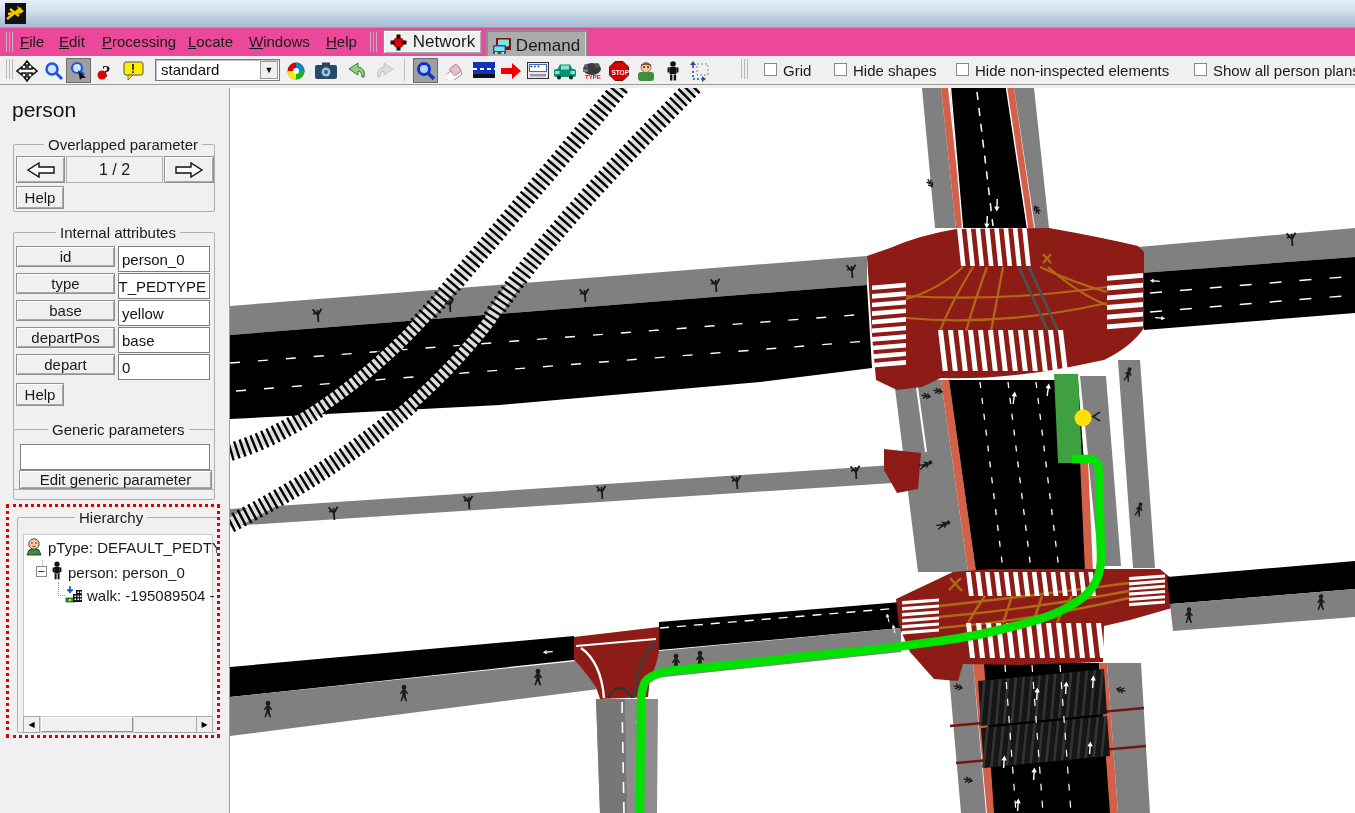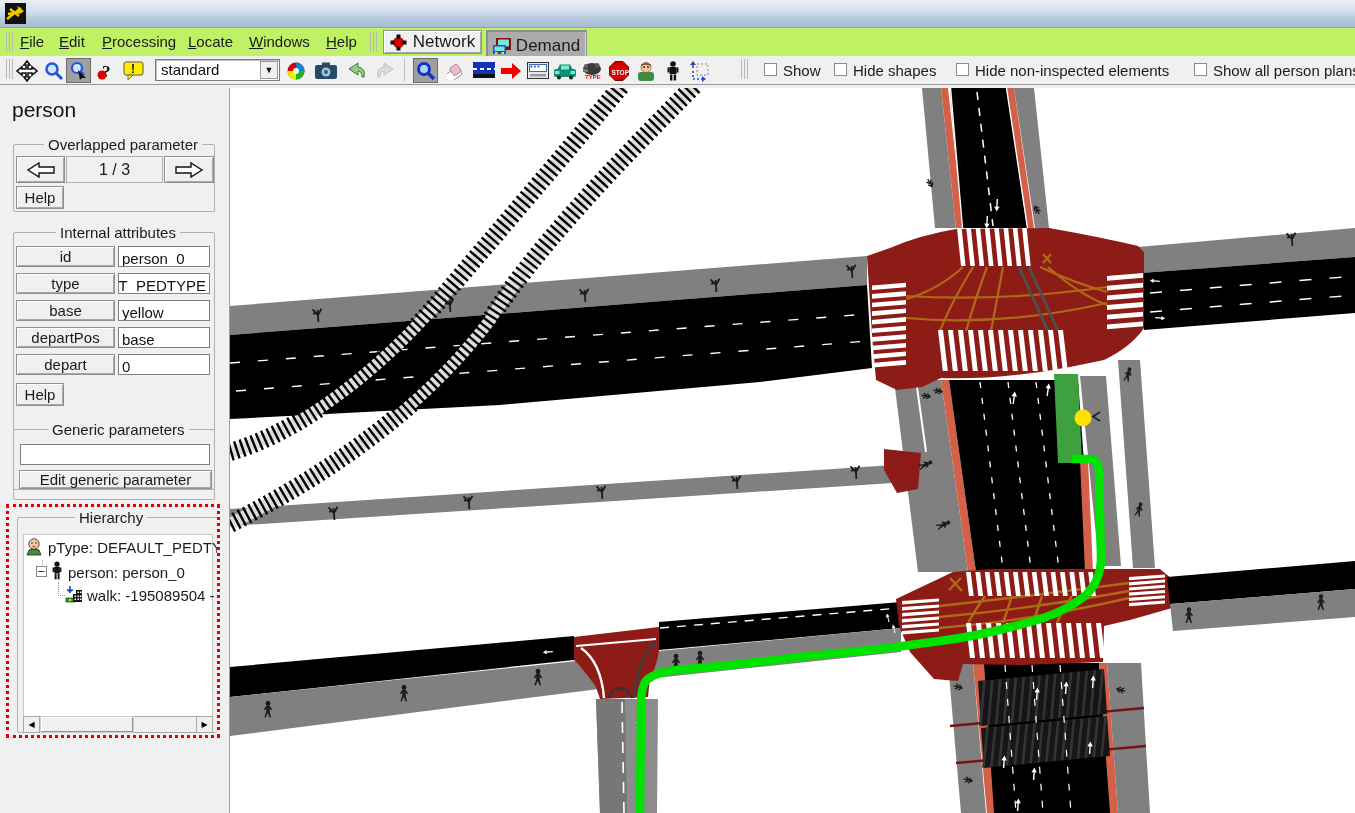--- a/index.html
+++ b/index.html
@@ -1,36 +1,36 @@
 <!DOCTYPE html>
 <html><head><meta charset="utf-8"><title>osm.net.xml - NETEDIT</title>
 <style>
 *{margin:0;padding:0;box-sizing:border-box}
 html,body{width:1355px;height:813px;overflow:hidden;font-family:"Liberation Sans",sans-serif;background:#f0f0f0}
 .abs{position:absolute}
 #titlebar{left:0;top:0;width:1355px;height:28px;background:linear-gradient(180deg,#e9f0f8 0%,#cfdceb 45%,#b6c9dd 70%,#a7bdd4 100%);border-bottom:1px solid #8fa0b5}
 #titlebar .ttext{position:absolute;left:32px;top:5px;font-size:15px;color:#111}
-#menubar{left:0;top:28px;width:1355px;height:28px;background:#bef264}
+#menubar{left:0;top:28px;width:1355px;height:28px;background:#ec4899}
 .mitem{position:absolute;top:5px;font-size:15px;color:#1a1a1a}
 .mitem u{text-decoration:underline}
 .grip{position:absolute;width:7px;height:20px;border-left:1px solid #b9b9b9;border-right:1px solid #b9b9b9;}
 .grip:before{content:"";position:absolute;left:2px;top:0;width:2px;height:100%;border-left:1px solid #b9b9b9;border-right:1px solid #b9b9b9}
 #toolbar{left:0;top:56px;width:1355px;height:29px;background:#f0f0f0;border-bottom:1px solid #9a9a9a}
 .tbtn{position:absolute;top:2px;width:25px;height:25px;display:flex;align-items:center;justify-content:center}
 .pressed{background:#9f9f9f;border:1px solid #6d6d6d}
 .sep{position:absolute;top:3px;width:1px;height:22px;background:#c0c0c0}
 #combo{position:absolute;left:155px;top:3px;width:125px;height:22px;background:#fff;border:1px solid #7a7a7a;box-shadow:inset 1px 1px 0 #c0c0c0;font-size:15px;padding:1px 0 0 5px;color:#111}
 #combo .dd{position:absolute;right:1px;top:1px;width:18px;height:18px;background:#f0f0f0;border:1px solid #9a9a9a;display:flex;align-items:center;justify-content:center;font-size:9px}
 .cb{position:absolute;top:7px;width:13px;height:13px;background:#fff;border:1px solid #8a8a8a}
 .cbl{position:absolute;top:6px;font-size:15px;color:#1a1a1a;white-space:nowrap}
 #panel{left:0;top:88px;width:230px;height:725px;background:#f0f0f0;border-right:1px solid #a0a0a0}
 .gb{position:absolute;border:1px solid #b0b0b0;border-radius:2px}
 .gbl{position:absolute;background:#f0f0f0;padding:0 4px;font-size:15px;color:#1a1a1a;white-space:nowrap}
 .btn{position:absolute;background:#f0f0f0;border:1px solid #909090;box-shadow:inset 1px 1px 0 #ffffff,inset -1px -1px 0 #a8a8a8;font-size:15px;color:#1a1a1a;display:flex;align-items:center;justify-content:center}
-.inp{position:absolute;background:#fff;border:1px solid #7f7f7f;font-size:15px;color:#111;padding:3px 3px;display:flex;align-items:flex-start;overflow:hidden}
+.inp{position:absolute;background:#fff;border:1px solid #7f7f7f;font-size:15px;color:#111;padding:12px 3px;display:flex;align-items:center;overflow:hidden}
 #hierbox{position:absolute;left:6px;top:416px;width:214px;height:234px;border:3px dotted #e10000;overflow:hidden}
 .tree{position:absolute;font-size:15px;color:#1a1a1a;white-space:nowrap}
 </style></head>
 <body>
 <div class="abs" id="titlebar">
  <svg class="abs" style="left:5px;top:3px" width="21" height="21">
       <rect width="21" height="21" fill="#111"></rect>
       <path d="M2,16 L16,5 M3,11 L15,9 M5,6 L14,13" stroke="#f6c700" stroke-width="2.4" fill="none"></path>
       <path d="M12,3 L19,8 L15,11 Z" fill="#f6c700"></path>
     </svg>
@@ -207,38 +207,38 @@
       <svg width="22" height="22">
         <path d="M4,2 L4,8" stroke="#e00" stroke-width="1.6"></path>
         <path d="M4,1 L7,5 L1,5 Z" fill="#15c"></path>
         <path d="M4,11 L4,19 L16,19" stroke="#15c" stroke-width="1.6" stroke-dasharray="2 2" fill="none"></path>
         <path d="M17,19 L13,16 L13,22 Z" fill="#15c"></path>
         <rect x="8" y="4" width="11" height="11" fill="none" stroke="#888" stroke-dasharray="2 2"></rect>
       </svg>
     </span>
  <span class="grip" style="left:741px;top:3px"></span>
  <span class="cb" style="left:764px"></span>
-    <span class="cbl" style="left:783px">Show</span>
+    <span class="cbl" style="left:783px">Grid</span>
  <span class="cb" style="left:834px"></span>
     <span class="cbl" style="left:853px">Hide shapes</span>
  <span class="cb" style="left:956px"></span>
     <span class="cbl" style="left:975px">Hide non-inspected elements</span>
  <span class="cb" style="left:1194px"></span>
     <span class="cbl" style="left:1213px">Show all person plans</span>
 </div>
 <div class="abs" id="panel">
  <div style="position:absolute;left:12px;top:10px;font-size:21px;font-weight:normal;color:#111">person</div>
  <div class="gb" style="left:13px;top:56px;width:202px;height:68px"></div>
  <div class="gbl" style="left:44px;top:48px">Overlapped parameter</div>
  <div class="btn" style="left:16px;top:68px;width:49px;height:27px">
       <svg width="30" height="16">
         <path d="M28,5 L13,5 L13,1 L2,8 L13,15 L13,11 L28,11 Z" fill="#fff" stroke="#111" stroke-width="1.4"></path>
       </svg>
     </div>
- <div class="btn" style="left:66px;top:68px;width:97px;height:27px;box-shadow:none;border:1px solid #b0b0b0;font-size:16px">1 / 3</div>
+ <div class="btn" style="left:66px;top:68px;width:97px;height:27px;box-shadow:none;border:1px solid #b0b0b0;font-size:16px">1 / 2</div>
  <div class="btn" style="left:164px;top:68px;width:50px;height:27px">
       <svg width="30" height="16">
         <path d="M2,5 L17,5 L17,1 L28,8 L17,15 L17,11 L2,11 Z" fill="#fff" stroke="#111" stroke-width="1.4"></path>
       </svg>
     </div>
  <div class="btn" style="left:16px;top:98px;width:48px;height:23px">Help</div>
  <div class="gb" style="left:13px;top:144px;width:202px;height:268px"></div>
  <div class="gbl" style="left:56px;top:136px">Internal attributes</div>
  <div class="btn" style="left:16px;top:158px;width:99px;height:21px">id</div>
  <div class="inp" style="left:118px;top:158px;width:92px;height:21px;">

